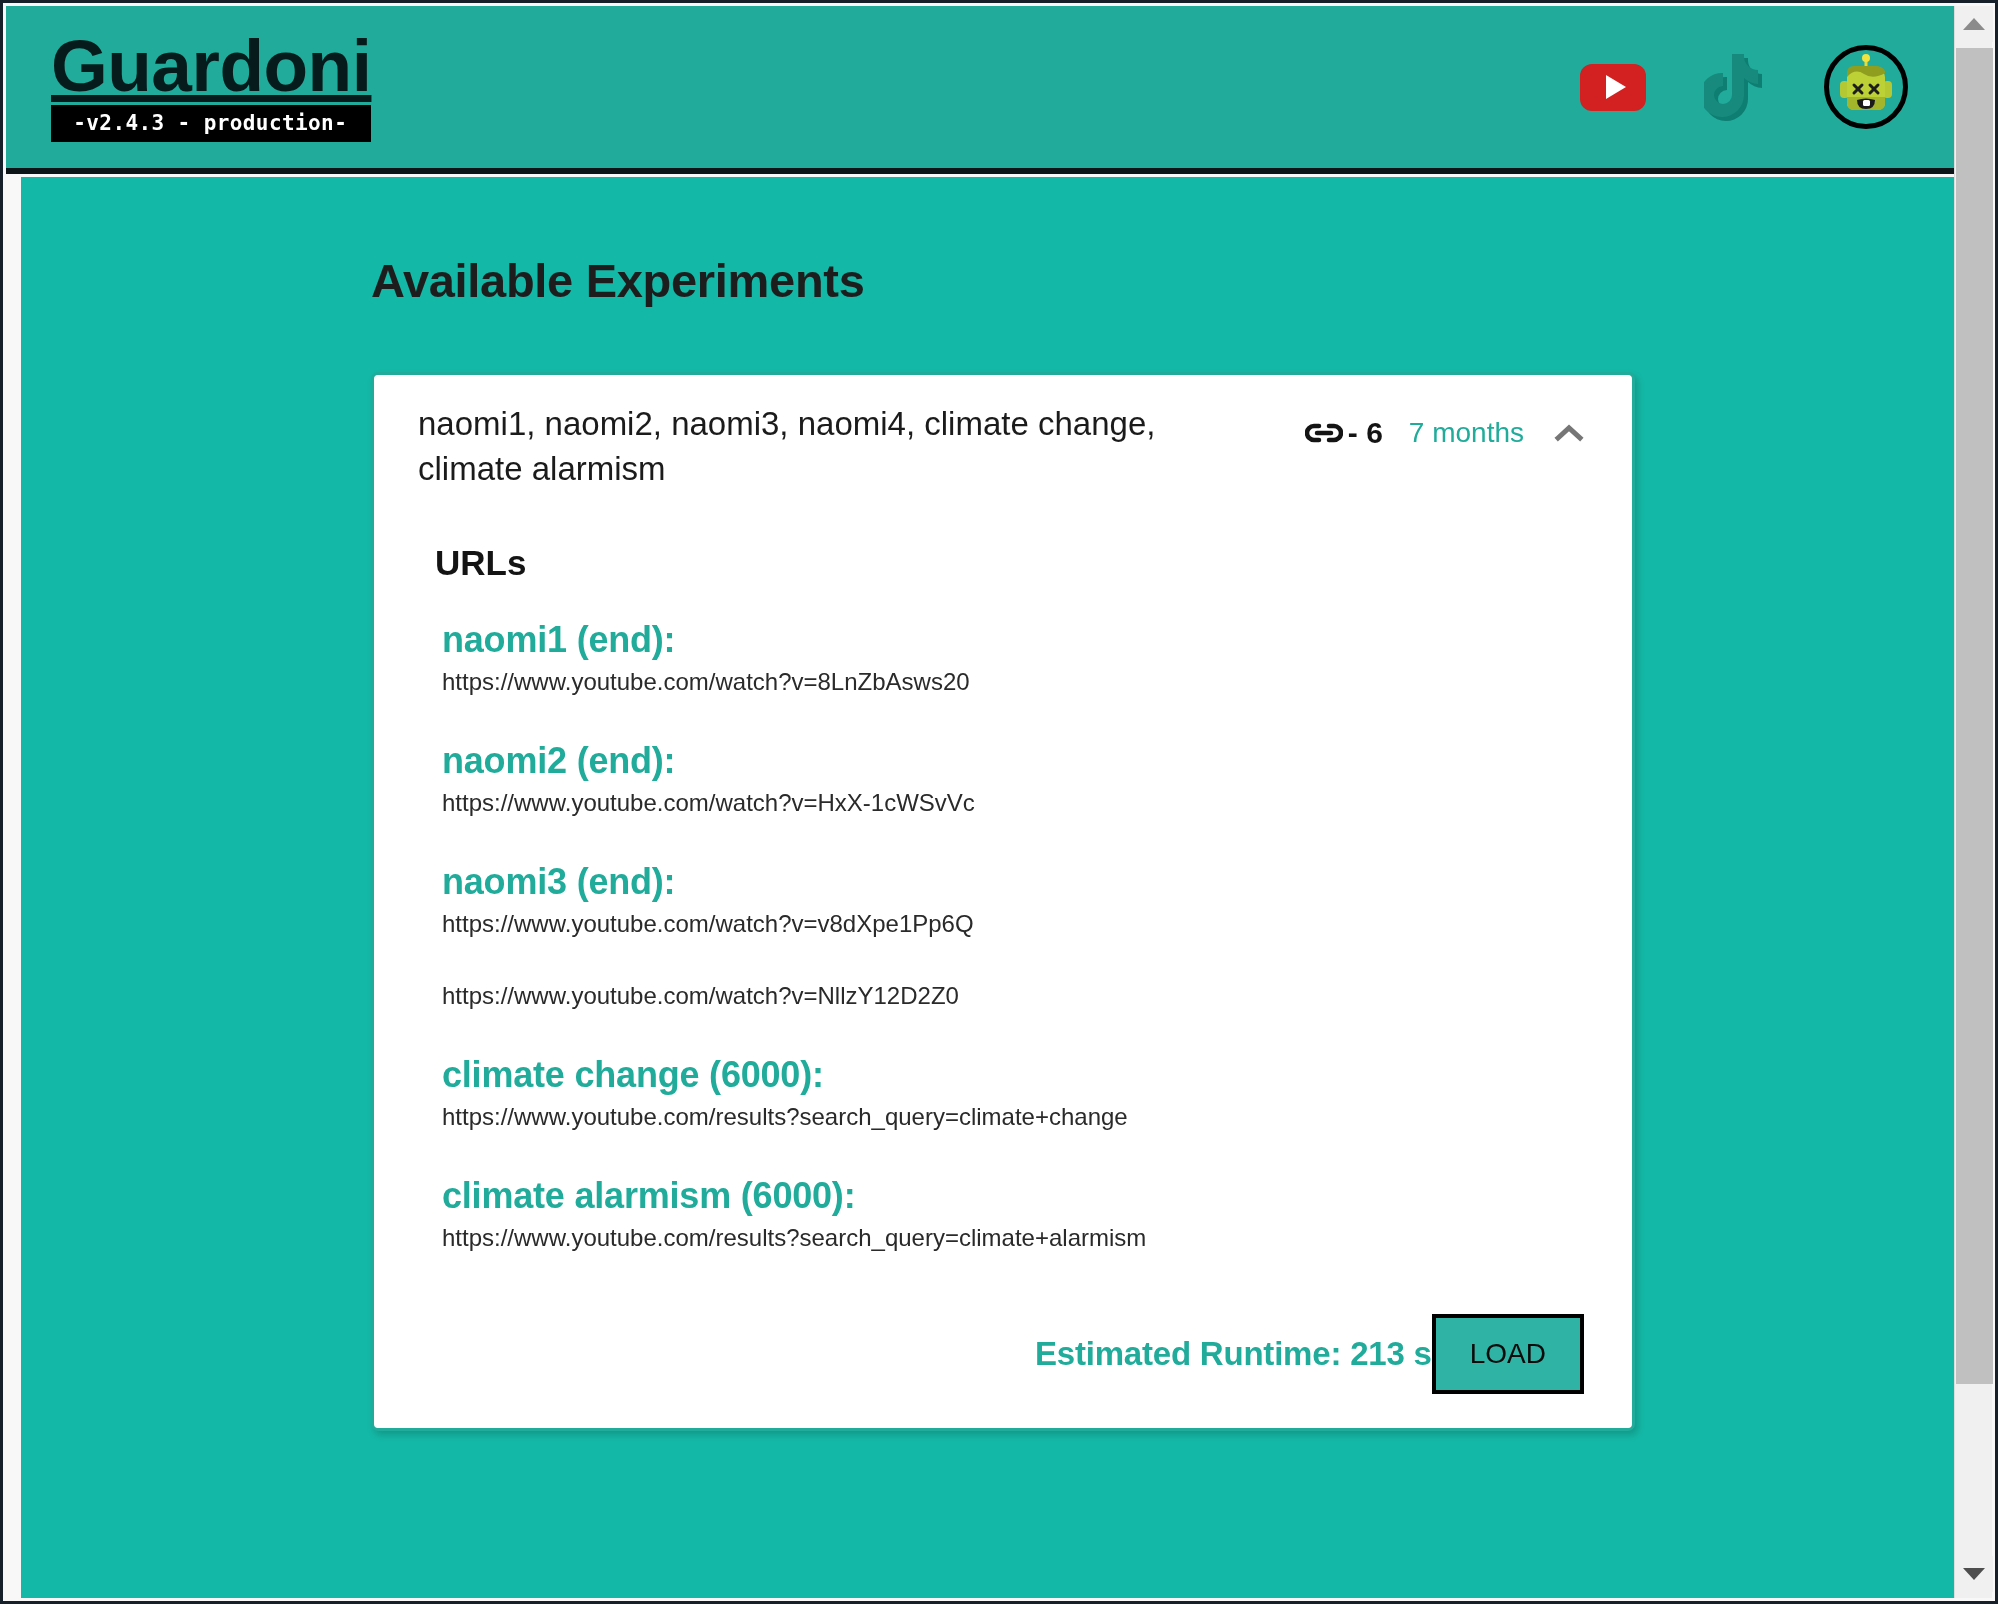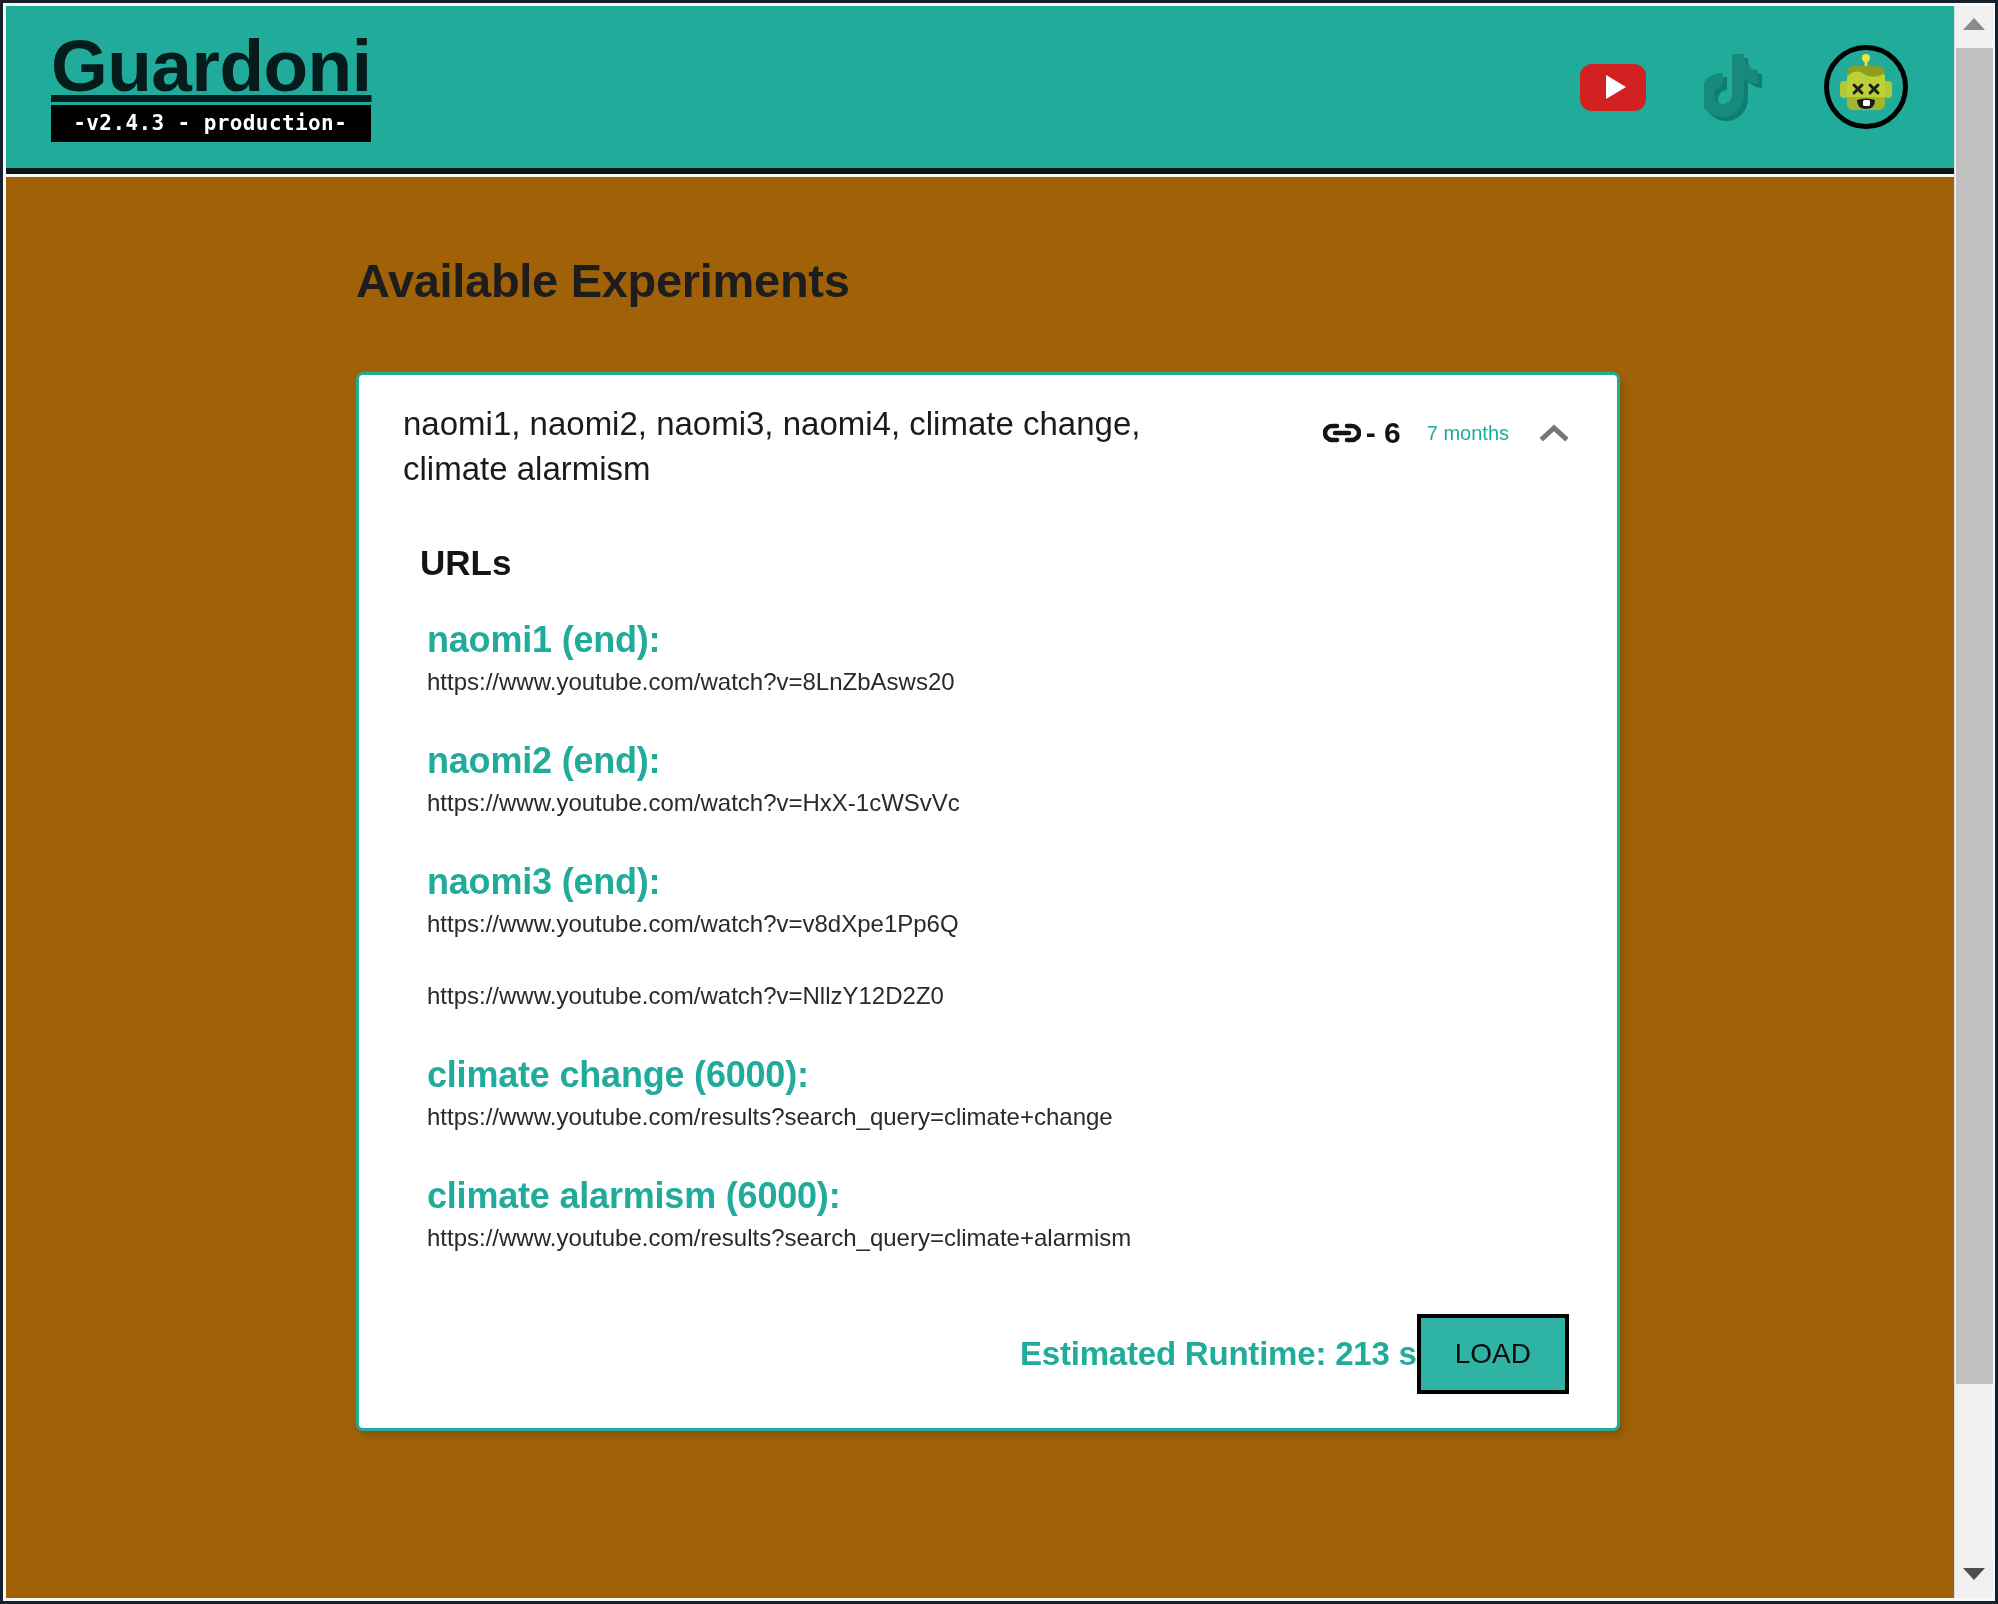--- a/index.html
+++ b/index.html
@@ -118,25 +118,25 @@
     display: flex;
     align-items: center;
     justify-content: center;
     overflow: hidden;
     box-sizing: border-box;
   }
 
   
   .content {
     position: absolute;
-    left: 3px;
+    left: 18px;
     top: 174px;
     width: 1968px;
     bottom: 3px;
-    background: #a16207;
+    background: #14b8a6;
     overflow: hidden;
   }
 
   .page-title {
     margin: 76px 0 0 350px;
     font-size: 47px;
     font-weight: 700;
     color: #1d1d1d;
     letter-spacing: -0.3px;
   }
@@ -176,21 +176,21 @@
   .links-count {
     display: flex;
     align-items: center;
     gap: 5px;
     font-size: 30px;
     font-weight: 700;
     color: #141414;
   }
   .links-count svg { display:block; }
   .months {
-    font-size: 20px;
+    font-size: 28px;
     color: #20ab9b;
     font-weight: 500;
   }
   .chev { display:block; }
 
   .urls-heading {
     margin: 51px 0 0 17px;
     font-size: 35px;
     font-weight: 700;
     color: #141414;

